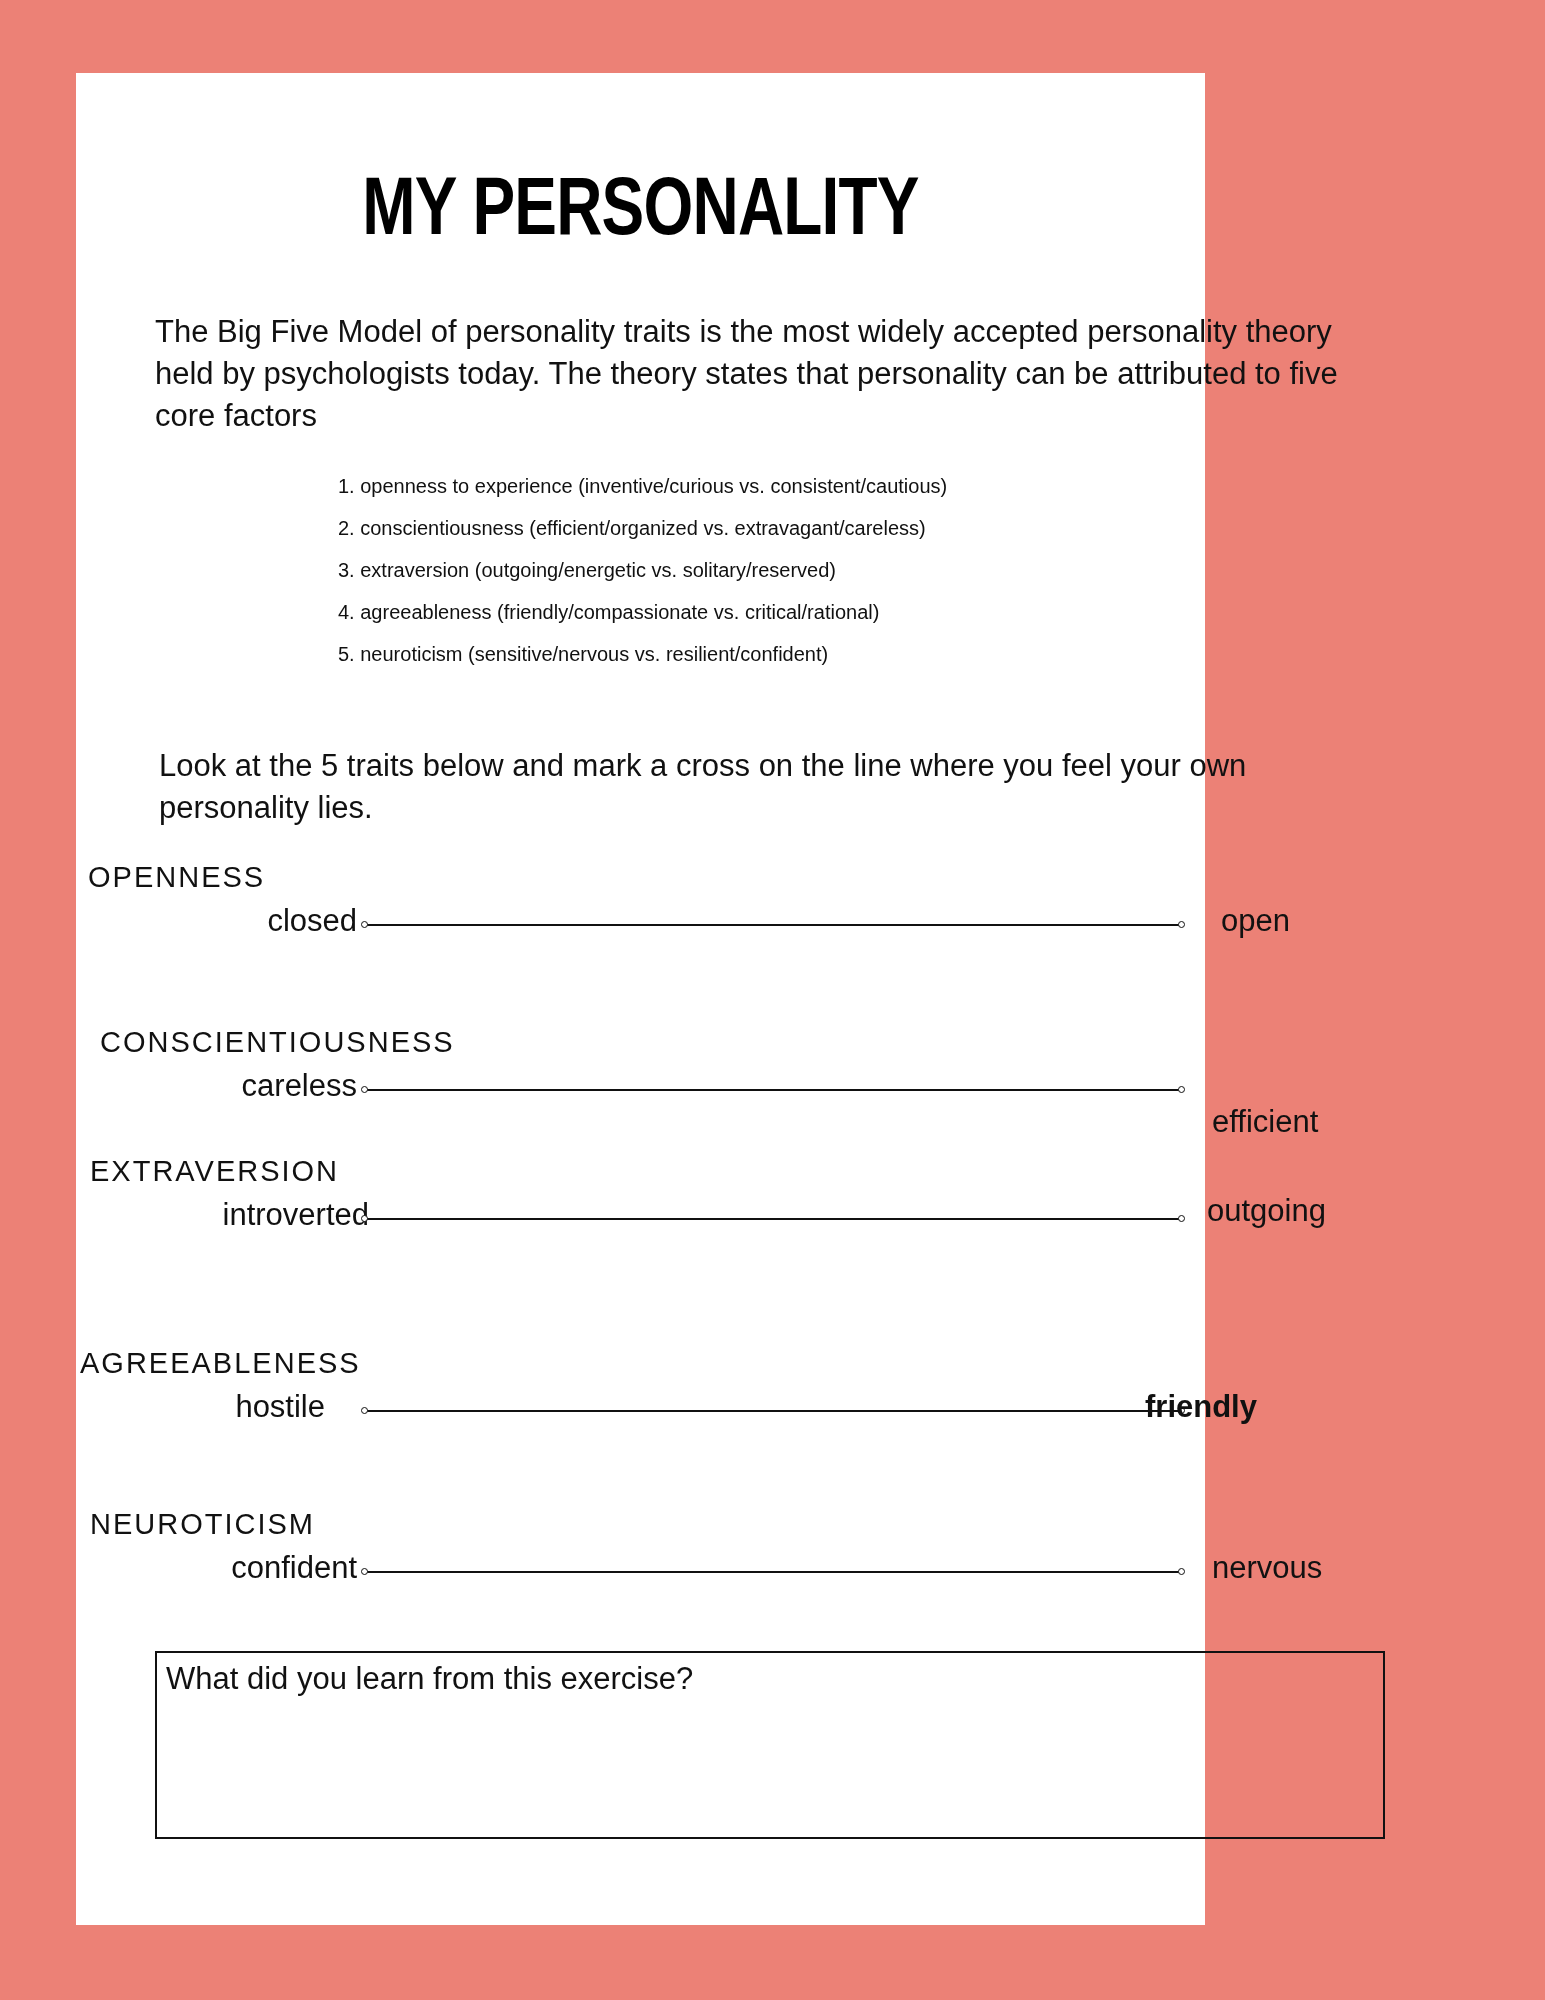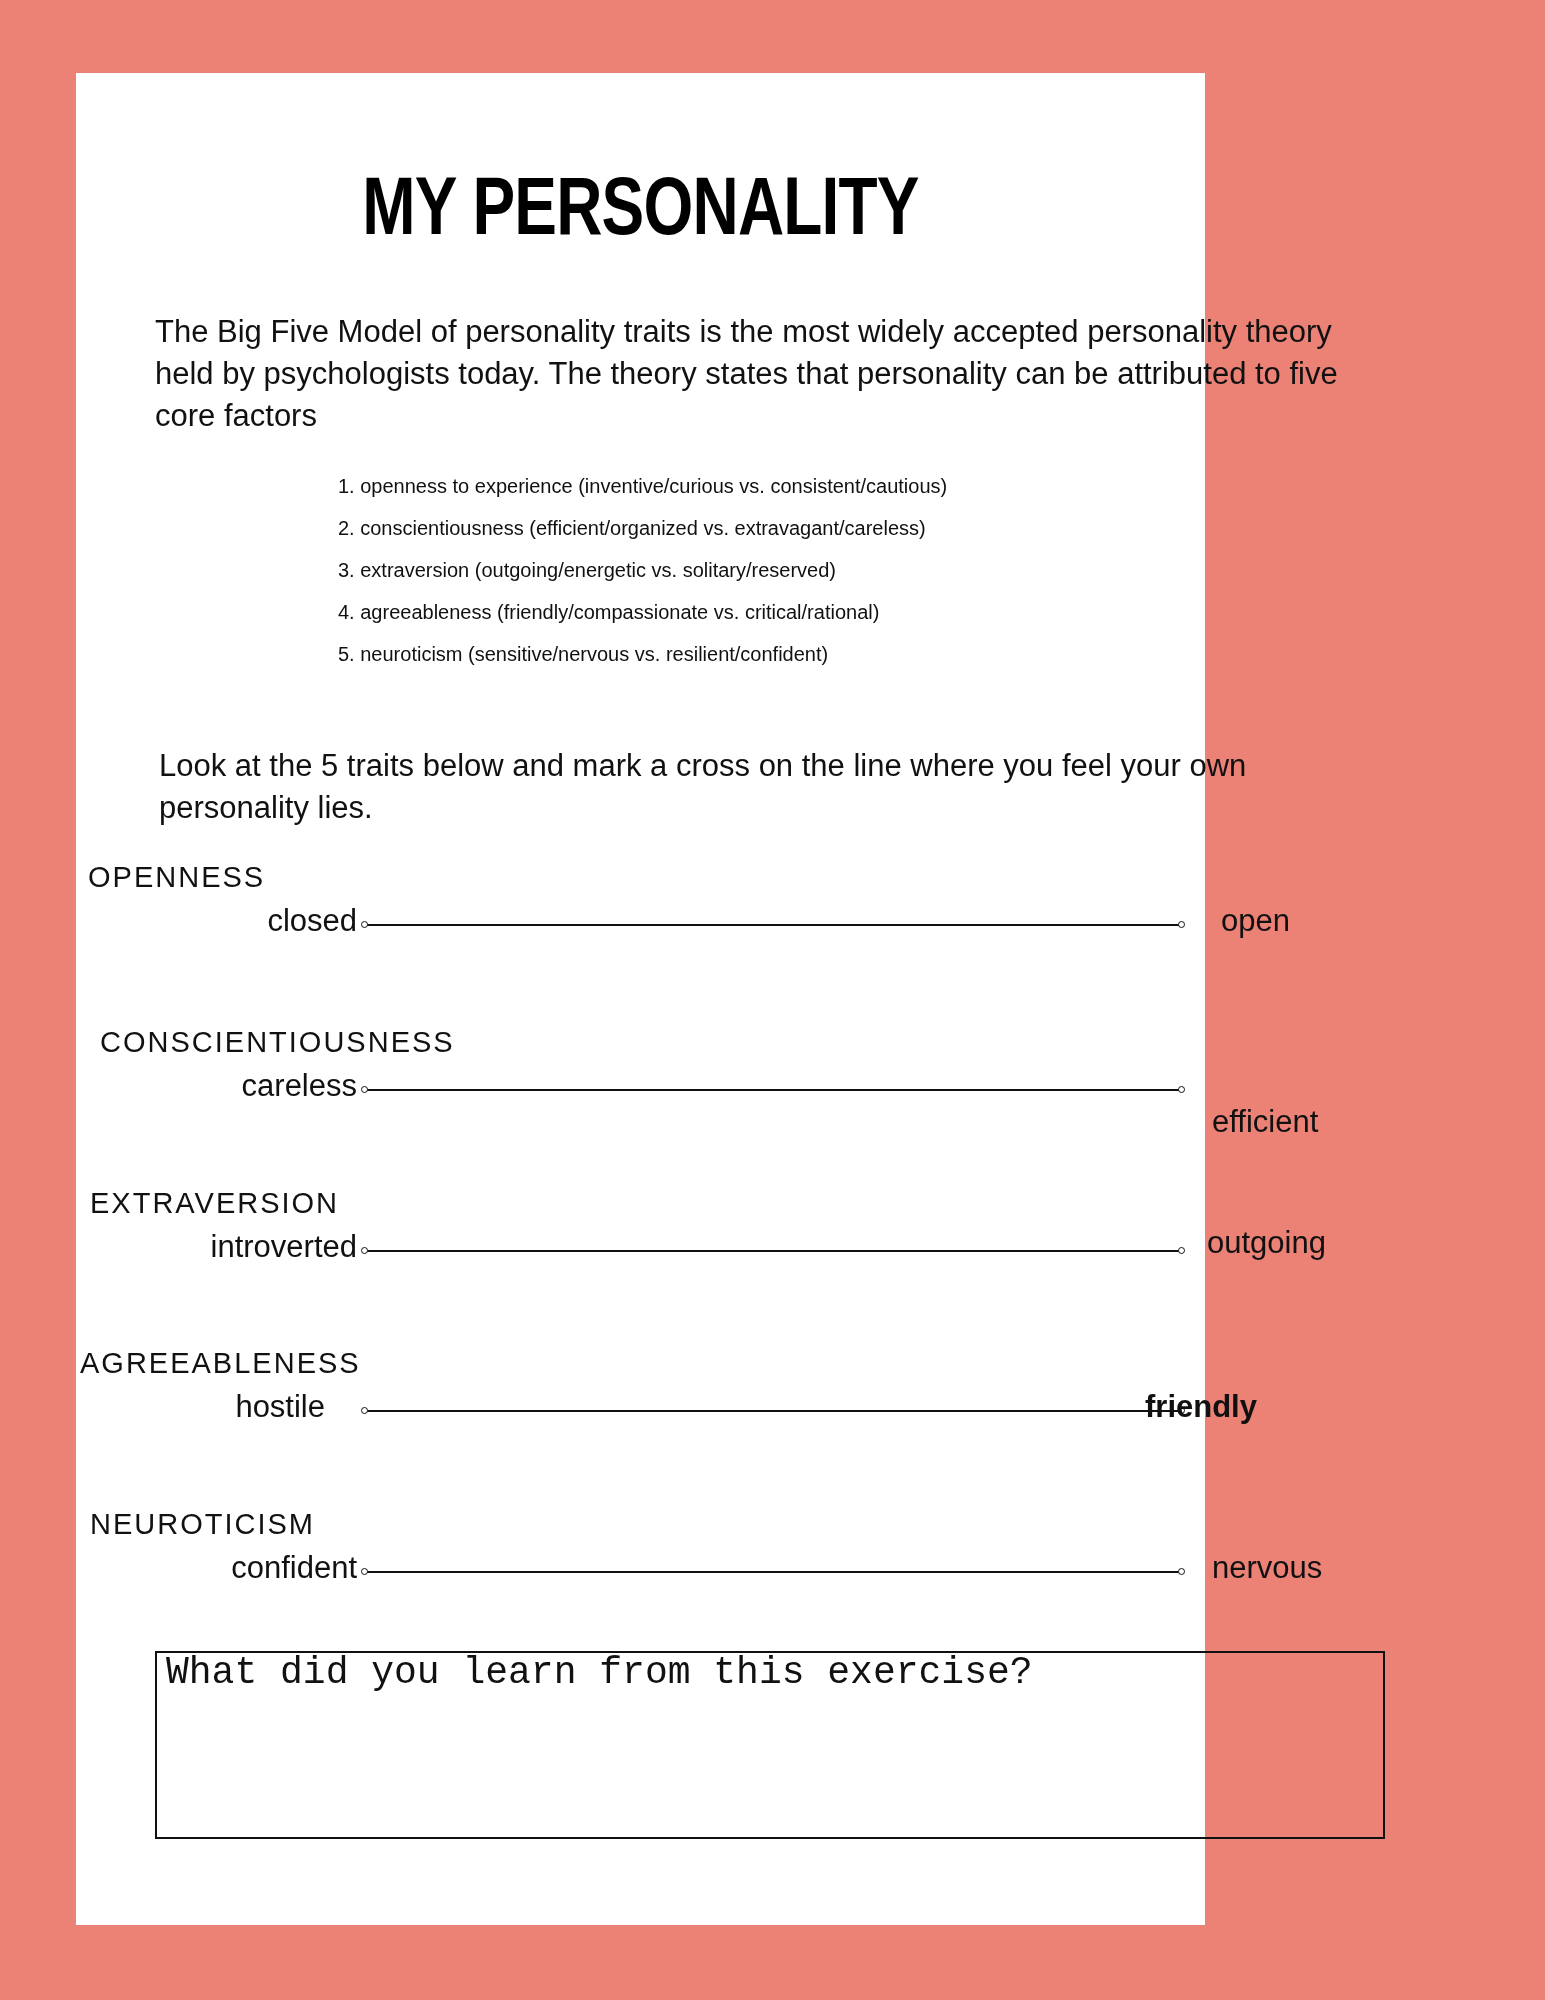--- a/index.html
+++ b/index.html
@@ -97,22 +97,22 @@
   .scale .dot.l { left: -2px; }
   .scale .dot.r { right: -2px; }
   .reflect {
     position: absolute;
     left: 79px; top: 1578px;
     width: 1230px; height: 188px;
     border: 2px solid #111;
     box-sizing: border-box;
   }
   .reflect .prompt {
-    position: absolute; left: 9px; top: 0;
-    font-size: 38px; line-height: 40px; font-family: Liberation Mono, monospace;
+    position: absolute; left: 9px; top: 6px;
+    font-size: 31px; line-height: 40px;
   }
 </style>
 </head>
 <body>
 
 <div class="page">
 
   <div class="title">MY PERSONALITY</div>
 
   <div class="intro">The Big Five Model of personality traits is the most widely accepted personality theory held by psychologists today. The theory states that personality can be attributed to five core factors</div>
@@ -142,21 +142,21 @@
     <div class="trait-name" style="left:24px;">CONSCIENTIOUSNESS</div>
     <div class="low">careless</div>
     <div class="scale">
       <div class="line"></div>
       <div class="dot l"></div>
       <div class="dot r"></div>
     </div>
     <div class="high" style="left:1136px;margin-top:36px;">efficient</div>
   </div>
 
-  <div class="trait" style="top:1112px;">
+  <div class="trait" style="top:1080px;padding-left:12px;">
     <div class="trait-name" style="left:14px;">EXTRAVERSION</div>
     <div class="low">introverted</div>
     <div class="scale">
       <div class="line"></div>
       <div class="dot l"></div>
       <div class="dot r"></div>
     </div>
     <div class="high" style="left:1131px; top:38px;">outgoing</div>
   </div>
 

